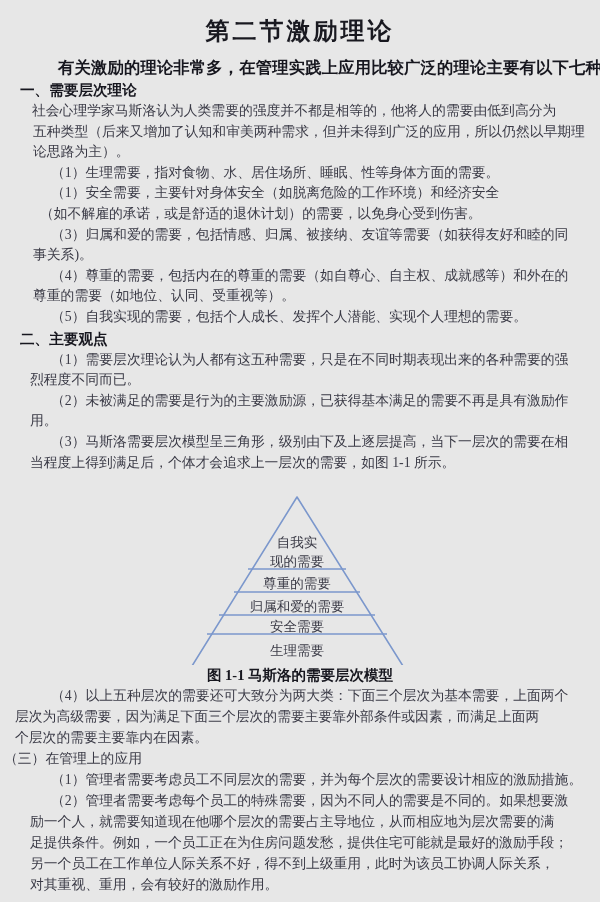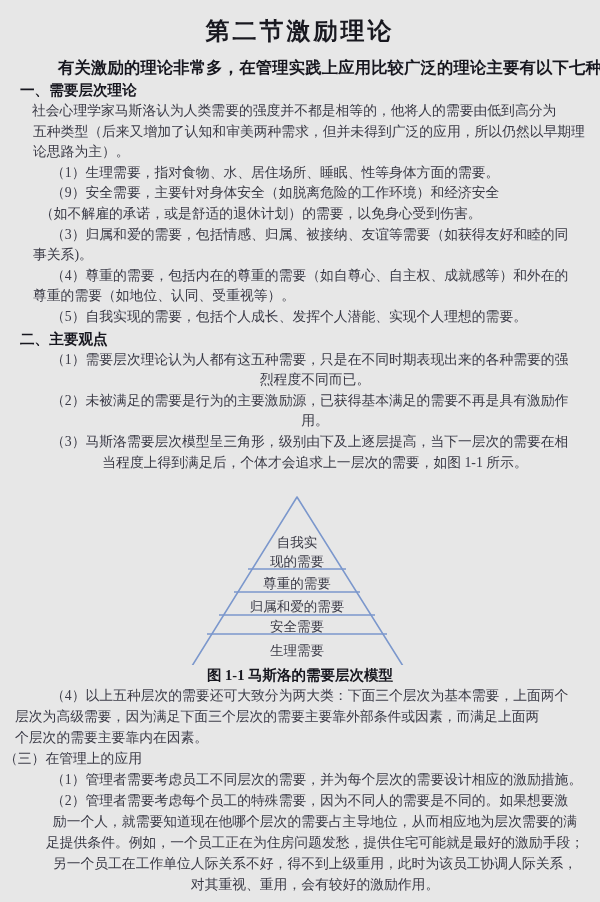--- a/index.html
+++ b/index.html
@@ -42,21 +42,21 @@
     white-space:nowrap;
   }
   .ln{
     font-size:13.8px;
     line-height:20.6px;
     white-space:nowrap;
   }
   .bot .ln{line-height:21px;}
   .para-first{padding-left:32px;}
   .m0{padding-left:5px;margin-left:28px;}
-  .m1{padding-left:30px;text-align:center;}
+  .m1{padding-left:30px;}
   .m1b{padding-left:15px;}
   .item{padding-left:51px;}
   .item2{padding-left:40px;}
   .h3{padding-left:4px;font-size:13.8px;line-height:21px;font-weight:normal;color:#3a3a46;}
   .figure{display:block;width:600px;height:192px;}
   .figure text{
     font-family:"Liberation Serif","DejaVu Serif",serif;
     font-size:13.5px;
     fill:#3a3a46;
   }
@@ -77,21 +77,21 @@
   <div class="title">第二节激励理论</div>
 
   <div class="intro">有关激励的理论非常多，在管理实践上应用比较广泛的理论主要有以下七种。</div>
 
   <div class="h">一、需要层次理论</div>
 
   <div class="ln para-first">社会心理学家马斯洛认为人类需要的强度并不都是相等的，他将人的需要由低到高分为</div>
   <div class="ln m0">五种类型（后来又增加了认知和审美两种需求，但并未得到广泛的应用，所以仍然以早期理</div>
   <div class="ln m0">论思路为主）。</div>
   <div class="ln item">（1）生理需要，指对食物、水、居住场所、睡眠、性等身体方面的需要。</div>
-  <div class="ln item">（9）安全需要，主要针对身体安全（如脱离危险的工作环境）和经济安全</div>
+  <div class="ln item">（1）安全需要，主要针对身体安全（如脱离危险的工作环境）和经济安全</div>
   <div class="ln item2">（如不解雇的承诺，或是舒适的退休计划）的需要，以免身心受到伤害。</div>
   <div class="ln item">（3）归属和爱的需要，包括情感、归属、被接纳、友谊等需要（如获得友好和睦的同</div>
   <div class="ln m0">事关系)。</div>
   <div class="ln item">（4）尊重的需要，包括内在的尊重的需要（如自尊心、自主权、成就感等）和外在的</div>
   <div class="ln m0">尊重的需要（如地位、认同、受重视等）。</div>
   <div class="ln item">（5）自我实现的需要，包括个人成长、发挥个人潜能、实现个人理想的需要。</div>
 
   <div class="h">二、主要观点</div>
 
   <div class="ln item">（1）需要层次理论认为人都有这五种需要，只是在不同时期表现出来的各种需要的强</div>

